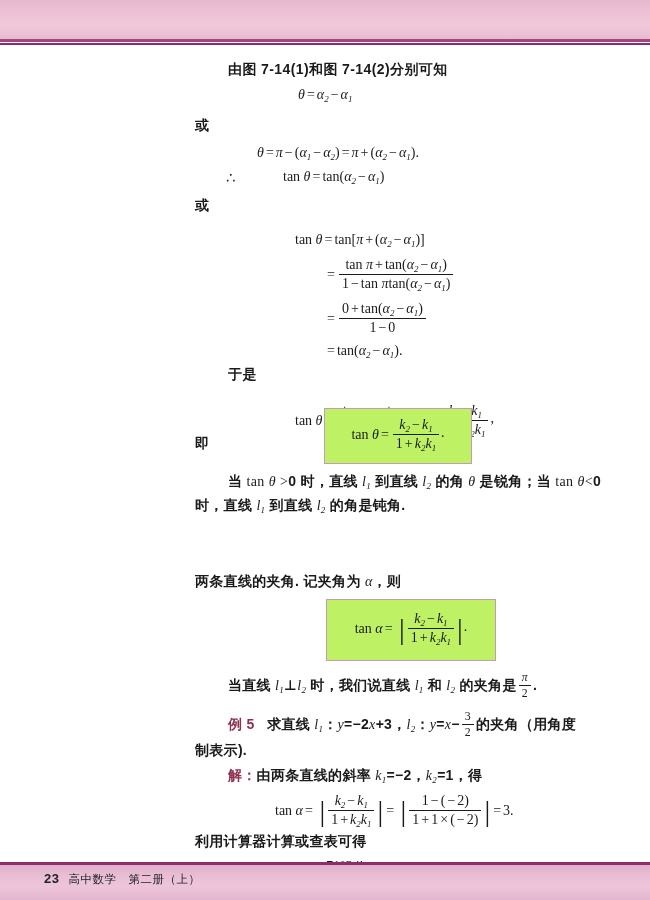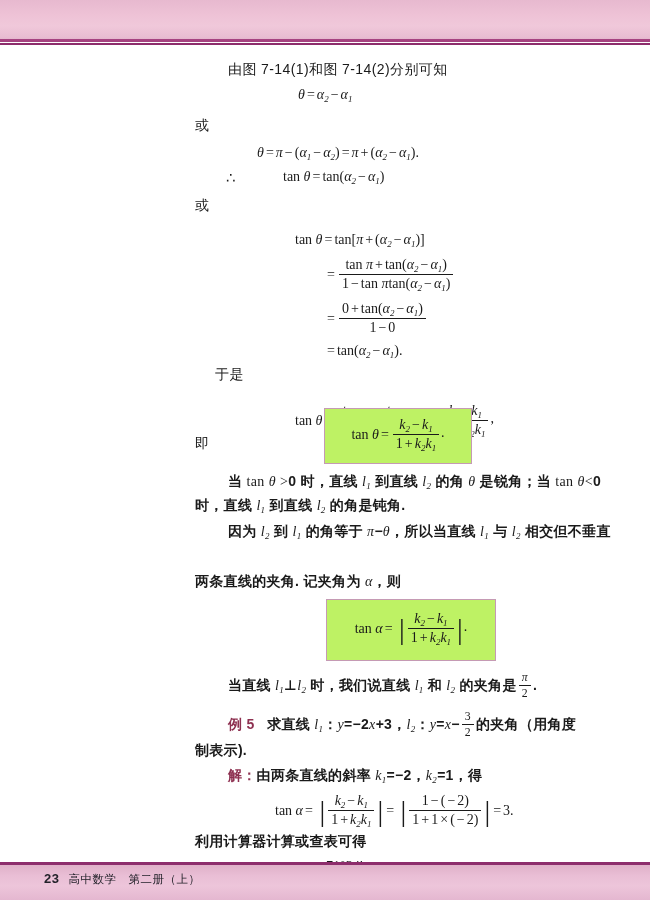--- a/index.html
+++ b/index.html
@@ -73,21 +73,21 @@
   }
 
   .line {
     position: absolute;
     white-space: nowrap;
     font-size: 13.5px;
     line-height: 1;
   }
   .cn {
     font-family: "Liberation Sans", "DejaVu Sans", sans-serif;
-    font-weight: normal;
+    font-weight: bold;
     font-size: 14px;
     letter-spacing: .4px;
   }
   .mathline {
     font-family: "Liberation Serif", "DejaVu Serif", serif;
     font-size: 14px;
   }
 
   
   .mi { font-style: italic; font-family: "Liberation Serif", serif; }
@@ -198,21 +198,21 @@
     <span class="op">=</span><span class="frac">
       <span class="num">0<span class="op">+</span><span class="rm">tan</span>(<span class="mi">α</span><sub>2</sub><span class="op">−</span><span class="mi">α</span><sub>1</sub>)</span>
       <span class="den">1<span class="op">−</span>0</span>
     </span>
   </div>
 
   <div class="line mathline" style="left:325px; top:298px;">
     <span class="op">=</span><span class="rm">tan</span>(<span class="mi">α</span><sub>2</sub><span class="op">−</span><span class="mi">α</span><sub>1</sub>).
   </div>
 
-  <div class="line cn" style="left:215px; top:321px;">于是</div>
+  <div class="line cn" style="left:228px; top:321px;">于是</div>
 
   <div class="line mathline" style="left:295px; top:358px;">
     <span class="rm">tan</span> <span class="mi">θ</span><span class="op">=</span><span class="frac">
       <span class="num"><span class="rm">tan</span> <span class="mi">α</span><sub>2</sub><span class="op">−</span><span class="rm">tan</span> <span class="mi">α</span><sub>1</sub></span>
       <span class="den">1<span class="op">+</span><span class="rm">tan</span> <span class="mi">α</span><sub>2</sub><span class="rm">tan</span> <span class="mi">α</span><sub>1</sub></span>
     </span><span class="op">=</span><span class="frac">
       <span class="num"><span class="mi">k</span><sub>2</sub><span class="op">−</span><span class="mi">k</span><sub>1</sub></span>
       <span class="den">1<span class="op">+</span><span class="mi">k</span><sub>2</sub><span class="mi">k</span><sub>1</sub></span>
     </span><span style="position:relative; top:-.15em;">,</span>
   </div>
@@ -228,23 +228,20 @@
     </span>
   </div>
 
   <div class="para" style="left:228px; top:428px;">
     当 <span class="num-rm">tan</span> <span class="mi">θ</span> <span class="num-rm">&gt;</span>0 时，直线 <span class="mi">l</span><sub>1</sub> 到直线 <span class="mi">l</span><sub>2</sub> 的角 <span class="mi">θ</span> 是锐角；当 <span class="num-rm">tan</span> <span class="mi">θ</span><span class="num-rm">&lt;</span>0
   </div>
   <div class="para" style="left:195px; top:452px;">
     时，直线 <span class="mi">l</span><sub>1</sub> 到直线 <span class="mi">l</span><sub>2</sub> 的角是钝角.
   </div>
 
-  <div class="para" style="left:228px; top:478px;">
-    因为 <span class="mi">l</span><sub>2</sub> 到 <span class="mi">l</span><sub>1</sub> 的角等于 <span class="mi">π</span>−<span class="mi">θ</span>，所以当直线 <span class="mi">l</span><sub>1</sub> 与 <span class="mi">l</span><sub>2</sub> 相交但不垂直
-  </div>
   <div class="para" style="left:195px; top:528px;">
     两条直线的夹角. 记夹角为 <span class="mi">α</span>，则
   </div>
 
   <div class="boxed" style="left:326px; top:553px; width:170px; height:62px;">
     <span>
       <span class="rm">tan</span> <span class="mi">α</span><span class="op">=</span>
       <span class="absbar">|</span><span class="frac">
         <span class="num"><span class="mi">k</span><sub>2</sub><span class="op">−</span><span class="mi">k</span><sub>1</sub></span>
         <span class="den">1<span class="op">+</span><span class="mi">k</span><sub>2</sub><span class="mi">k</span><sub>1</sub></span>

